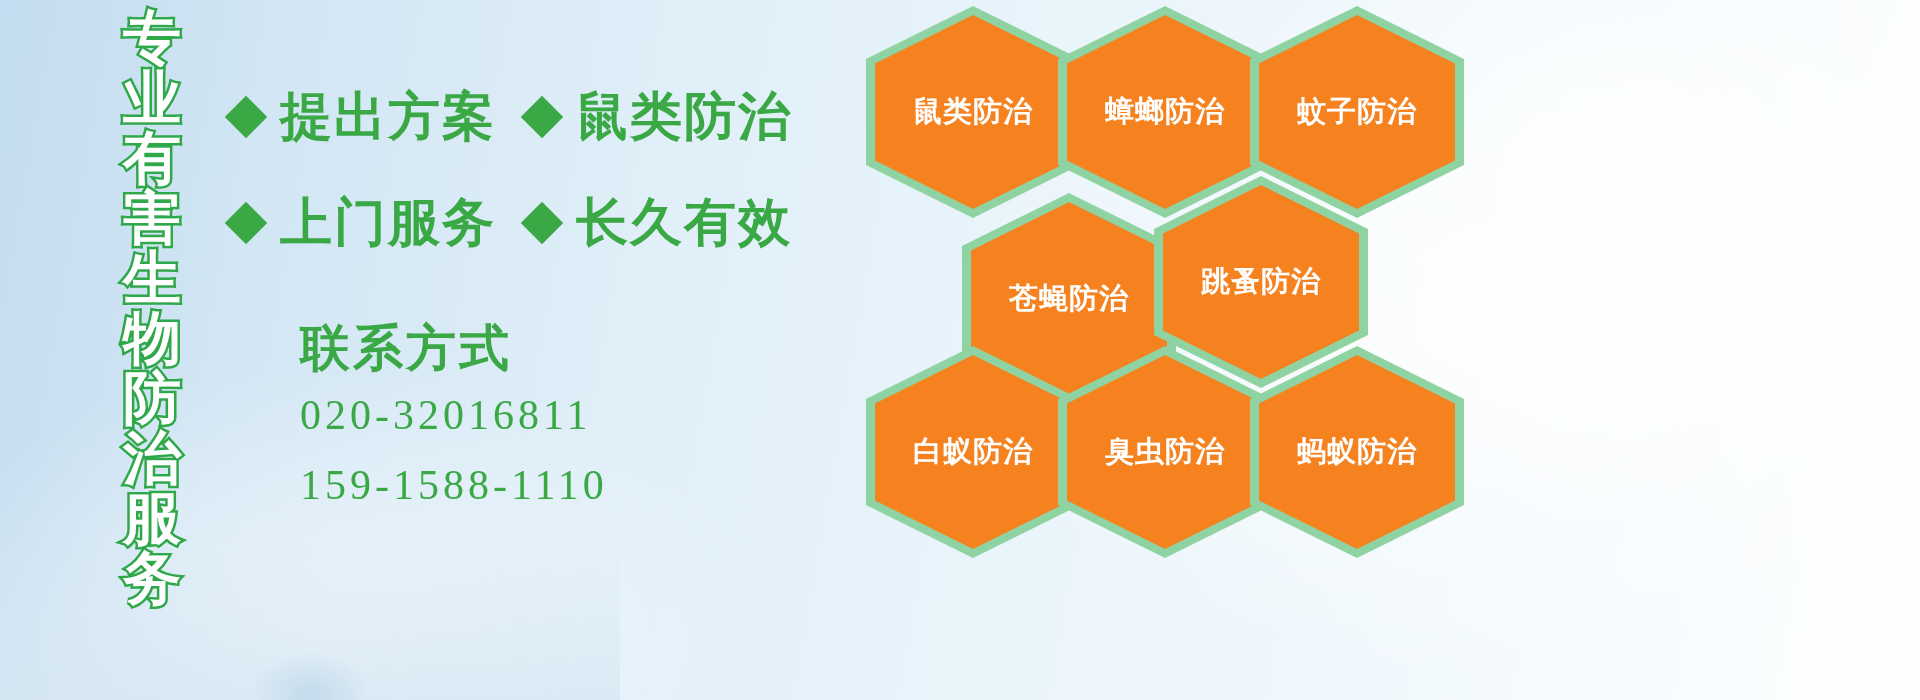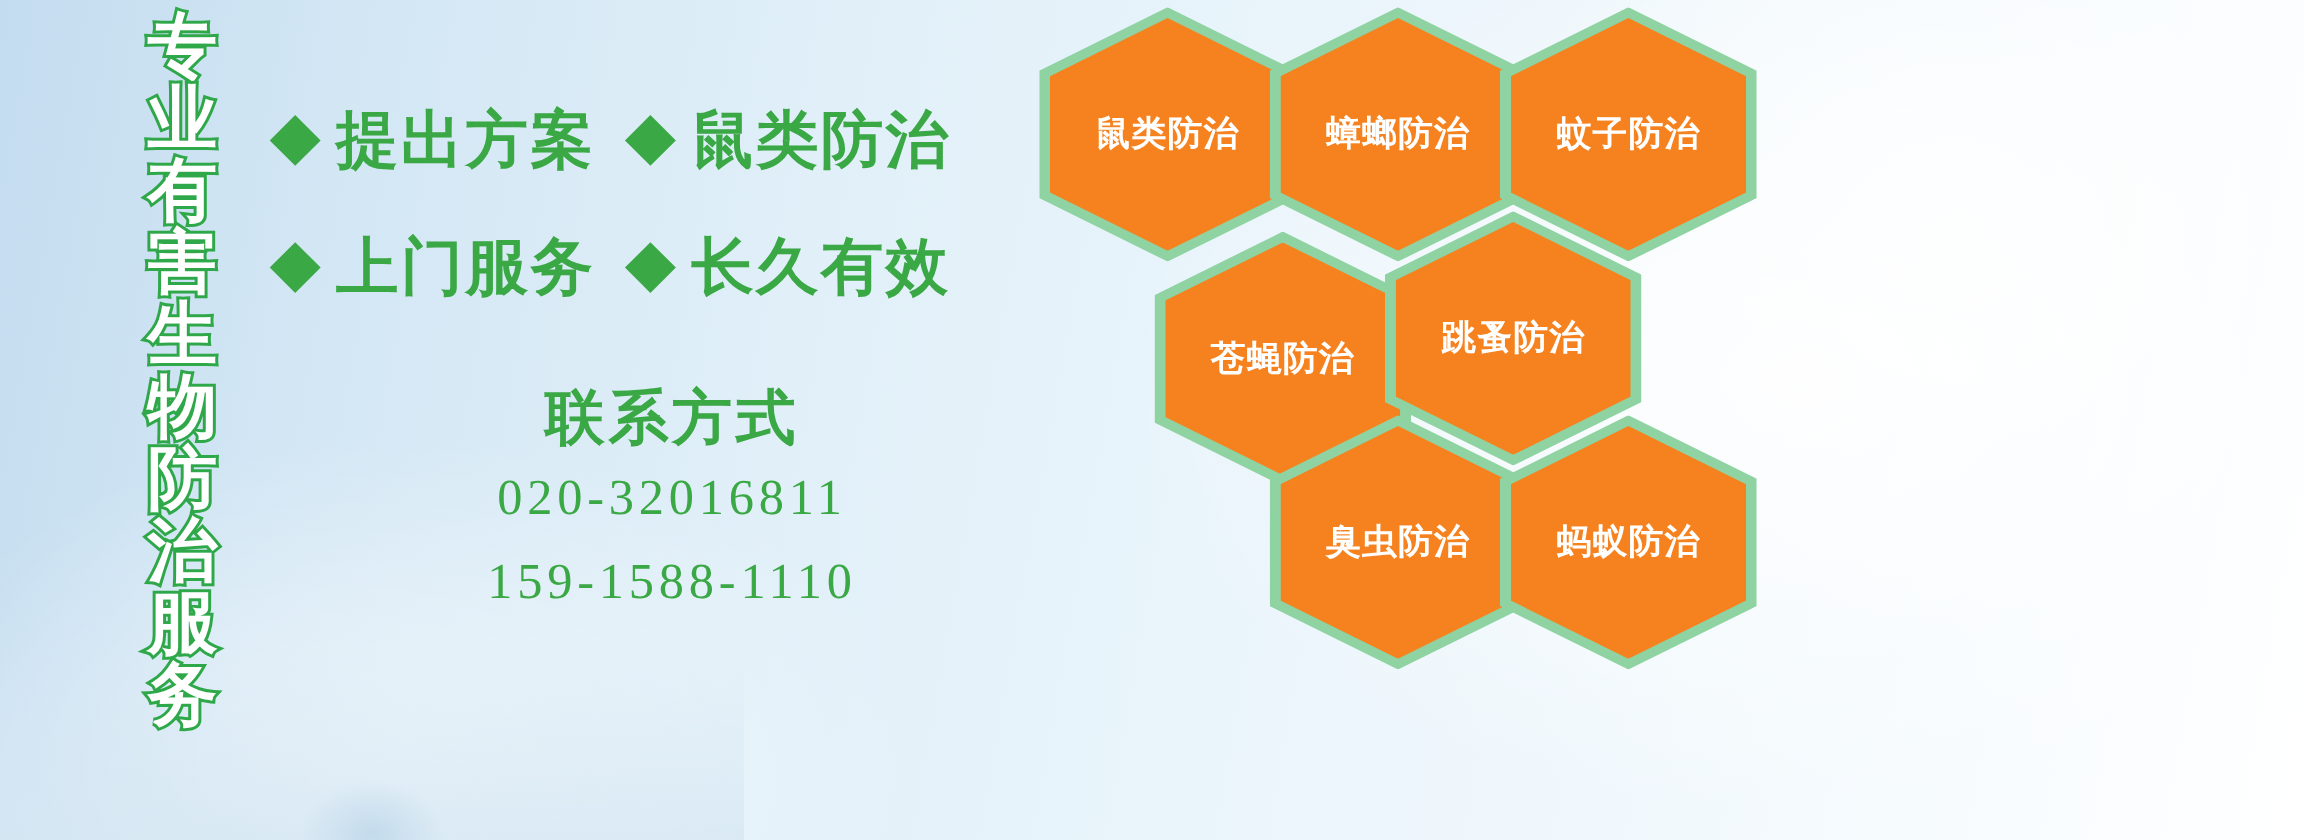--- a/index.html
+++ b/index.html
@@ -71,21 +71,21 @@
     width:30px; height:30px; background:#3aa845;
     transform:rotate(45deg);
   }
   .feature-label {
     font-size:52px; font-weight:bold; color:#3aa845;
     letter-spacing:2px; white-space:nowrap;
     font-family:"DejaVu Sans","Liberation Sans",sans-serif;
   }
 
   
-  #contact { position:absolute; left:300px; top:316px; width:520px; text-align:center; }
+  #contact { position:absolute; left:300px; top:316px; width:520px; }
   #contact .c-title {
     font-size:50px; font-weight:bold; color:#3aa845; letter-spacing:3px;
     font-family:"DejaVu Sans","Liberation Sans",sans-serif;
     line-height:64px;
   }
   #contact .c-phone {
     font-size:42px; color:#3aa845; letter-spacing:4px; line-height:70px;
     font-family:Liberation Serif, serif;
     font-weight:400;
   }
@@ -185,20 +185,24 @@
     <div class="hex" style="left:106px; top:201px;">
       <span class="inner"></span>
       <span class="hex-label">苍蝇防治</span>
     </div>
 
     <div class="hex" style="left:298px; top:184px;text-align:center;">
       <span class="inner"></span>
       <span class="hex-label">跳蚤防治</span>
     </div>
 
+    <div class="hex" style="left:10px; top:354px;">
+      <span class="inner"></span>
+      <span class="hex-label">白蚁防治</span>
+    </div>
 
     <div class="hex" style="left:202px; top:354px;">
       <span class="inner"></span>
       <span class="hex-label">臭虫防治</span>
     </div>
 
     <div class="hex" style="left:394px; top:354px;">
       <span class="inner"></span>
       <span class="hex-label">蚂蚁防治</span>
     </div>

